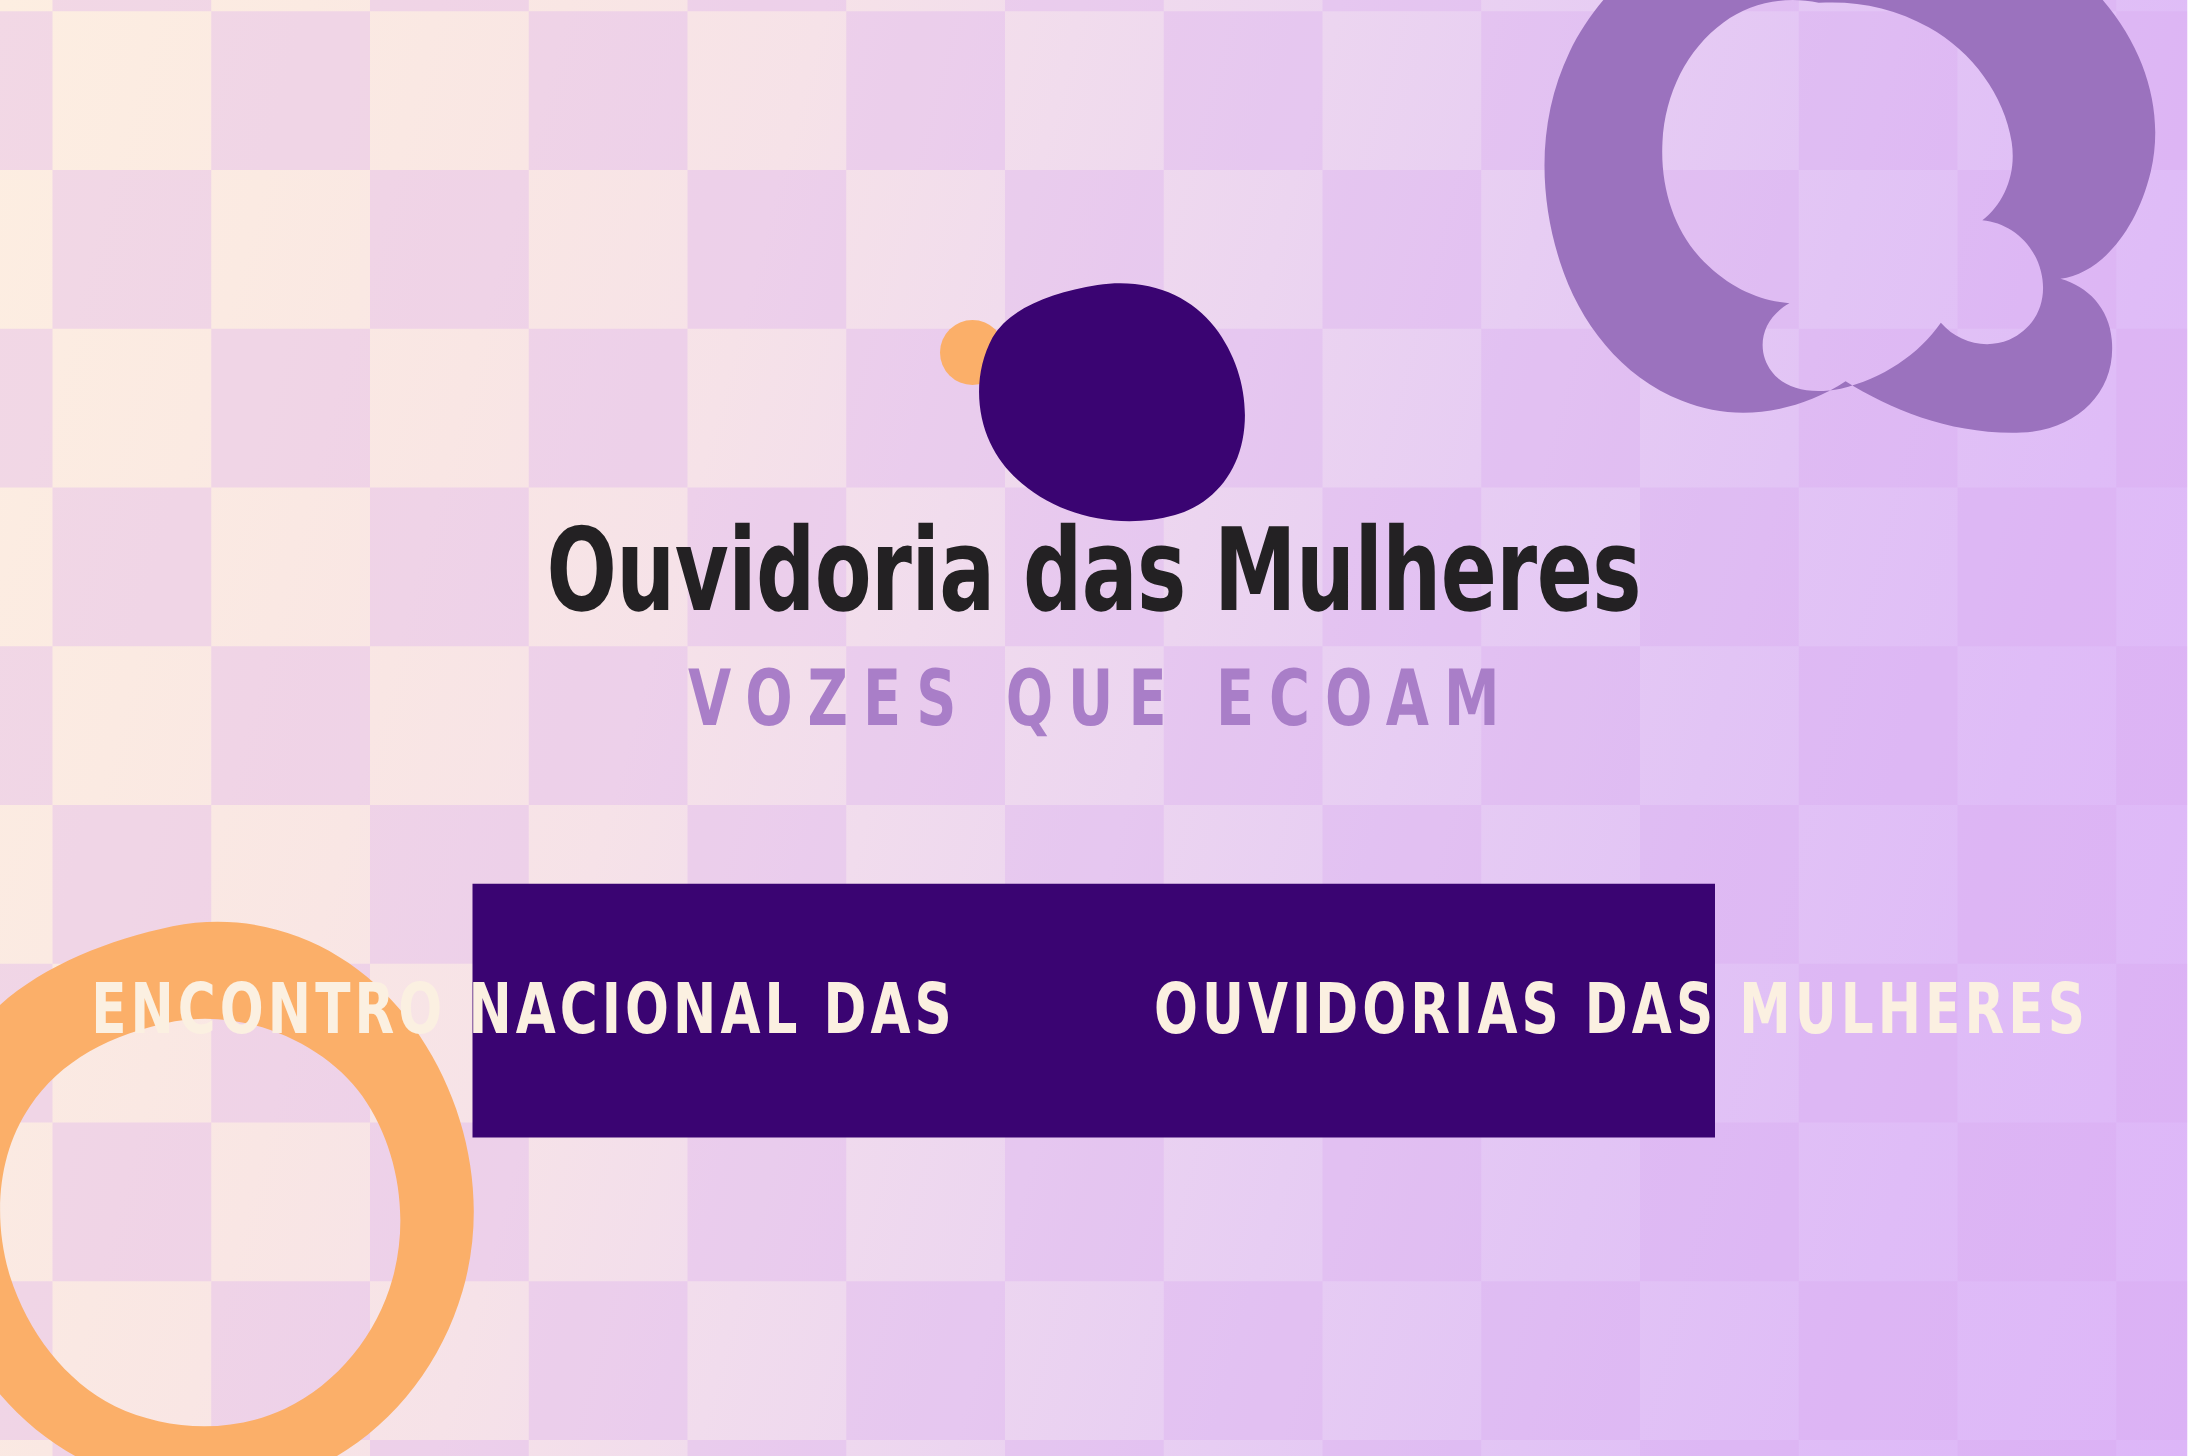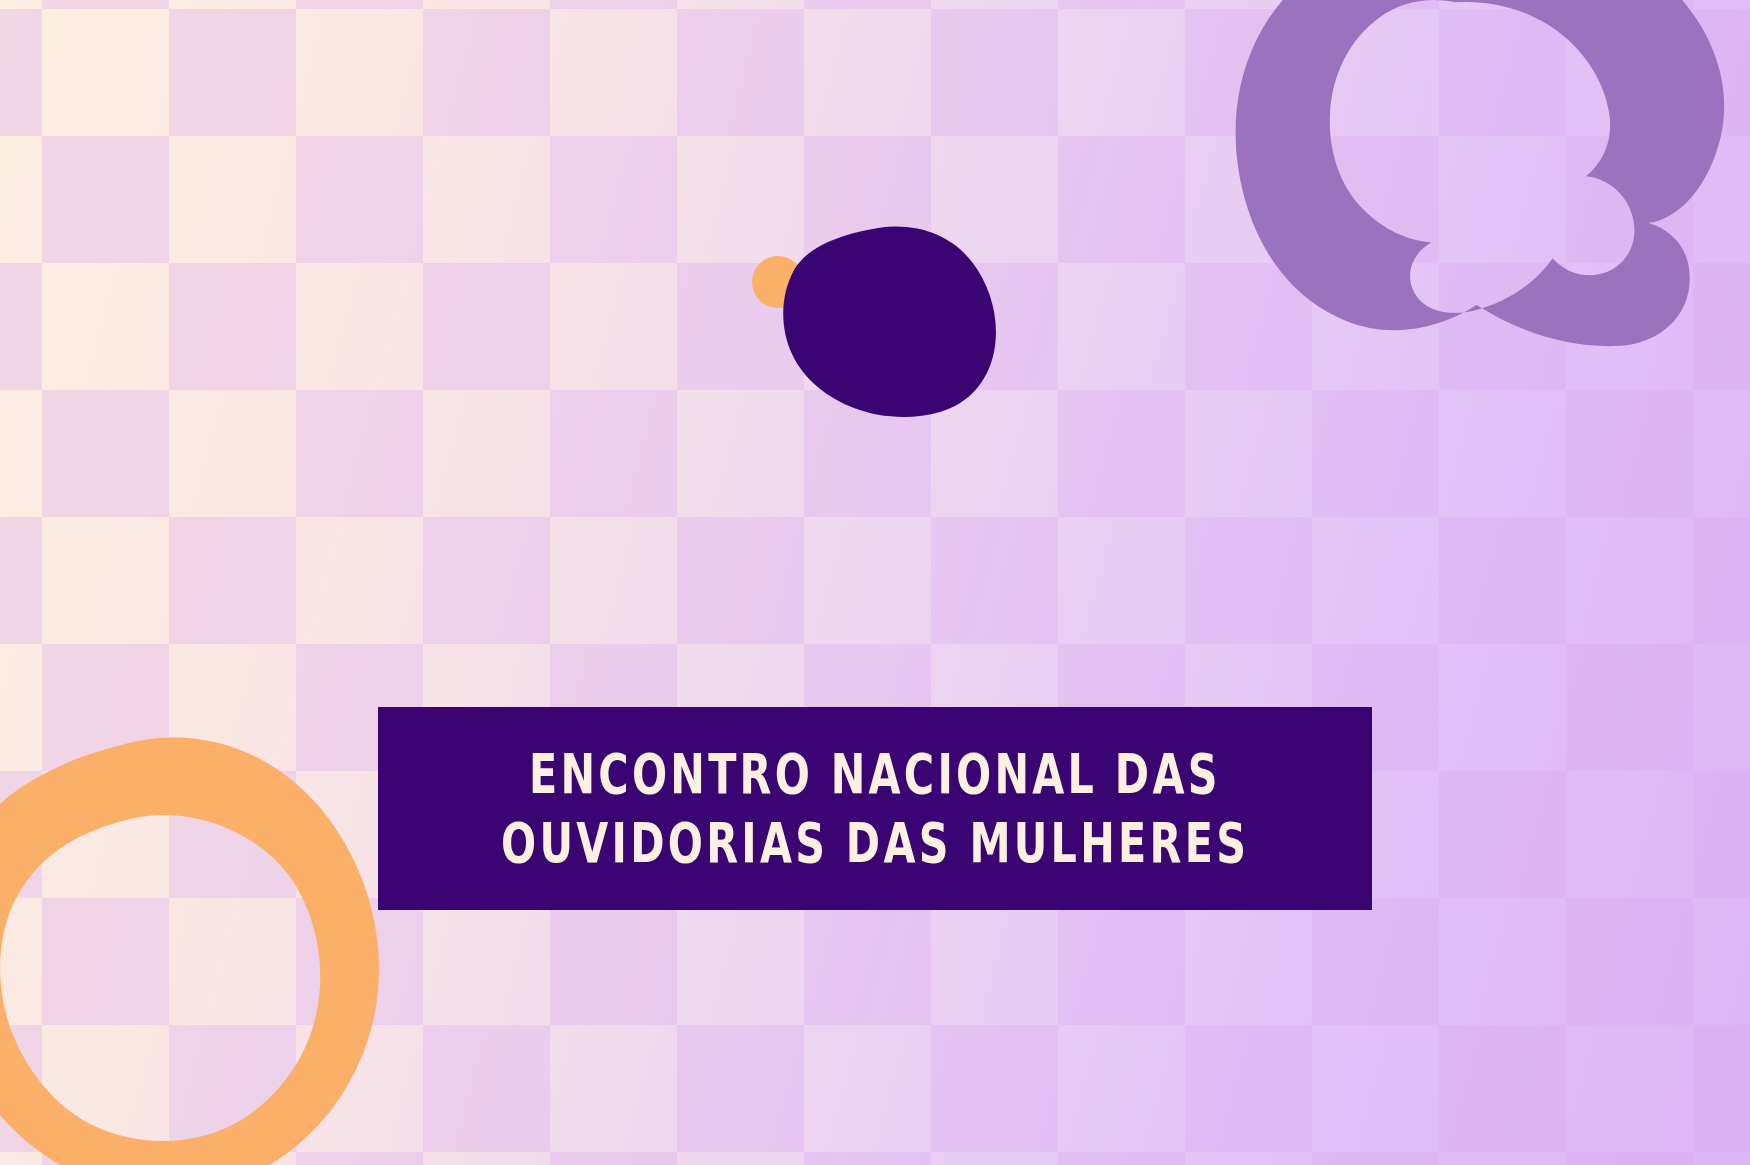--- a/index.html
+++ b/index.html
@@ -103,21 +103,21 @@
 
   
   #event-banner {
     position: absolute;
     left: 378px;
     top: 707px;
     width: 994px;
     height: 203px;
     background: #3a0472;
     display: flex;
-    flex-direction: column;
+    flex-direction: row;
     align-items: center;
     justify-content: center;
     text-align: right;
   }
   .banner-line {
     font-family: "Liberation Sans Narrow", "DejaVu Sans Condensed", "Liberation Sans", sans-serif;
     font-size: 56px;
     font-weight: 700;
     color: #fbf0e1;
     letter-spacing: 4px;
@@ -224,19 +224,23 @@
       C126,150 114,146 108,138
       C102,128 104,116 112,108
       C102,102 98,90 102,80
       C106,70 118,64 128,68
       C126,58 132,48 142,46
       C152,44 162,48 166,56
       C170,54 174,52 178,52 Z
     "></path>
   </svg>
 
+  <div id="title-block">
+    <div id="main-title">Ouvidoria das Mulheres</div>
+    <div id="sub-title">VOZES QUE ECOAM</div>
+  </div>
 
   <div id="event-banner">
     <div class="banner-line">ENCONTRO NACIONAL DAS</div>
     <div class="banner-line">OUVIDORIAS DAS MULHERES</div>
   </div>
 
 </div>
 
 </body></html>

